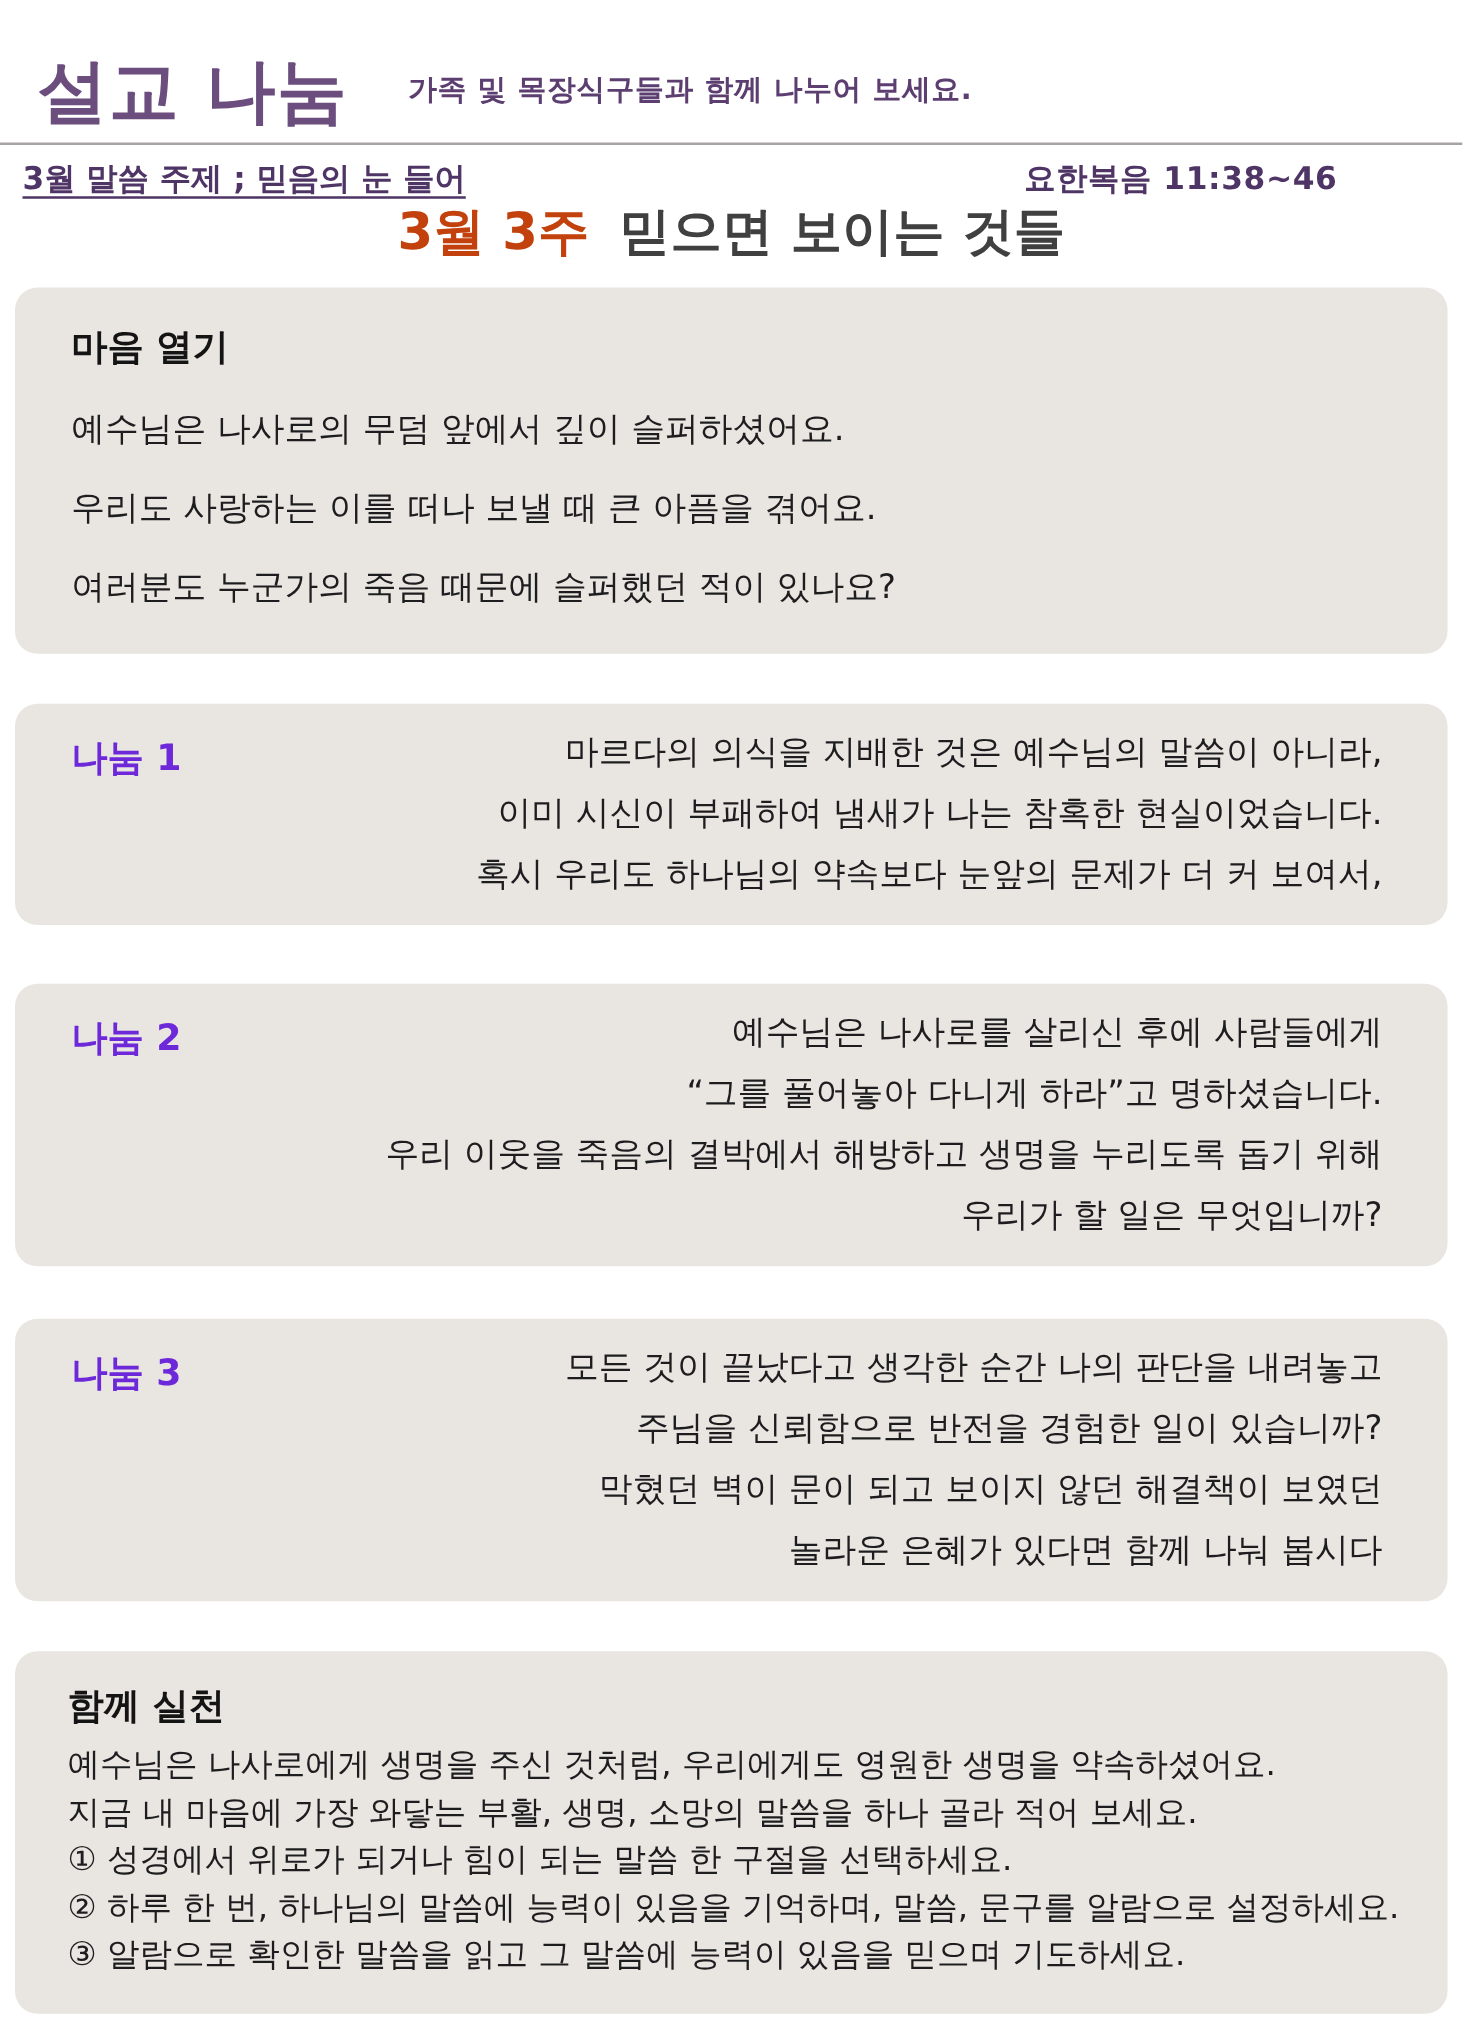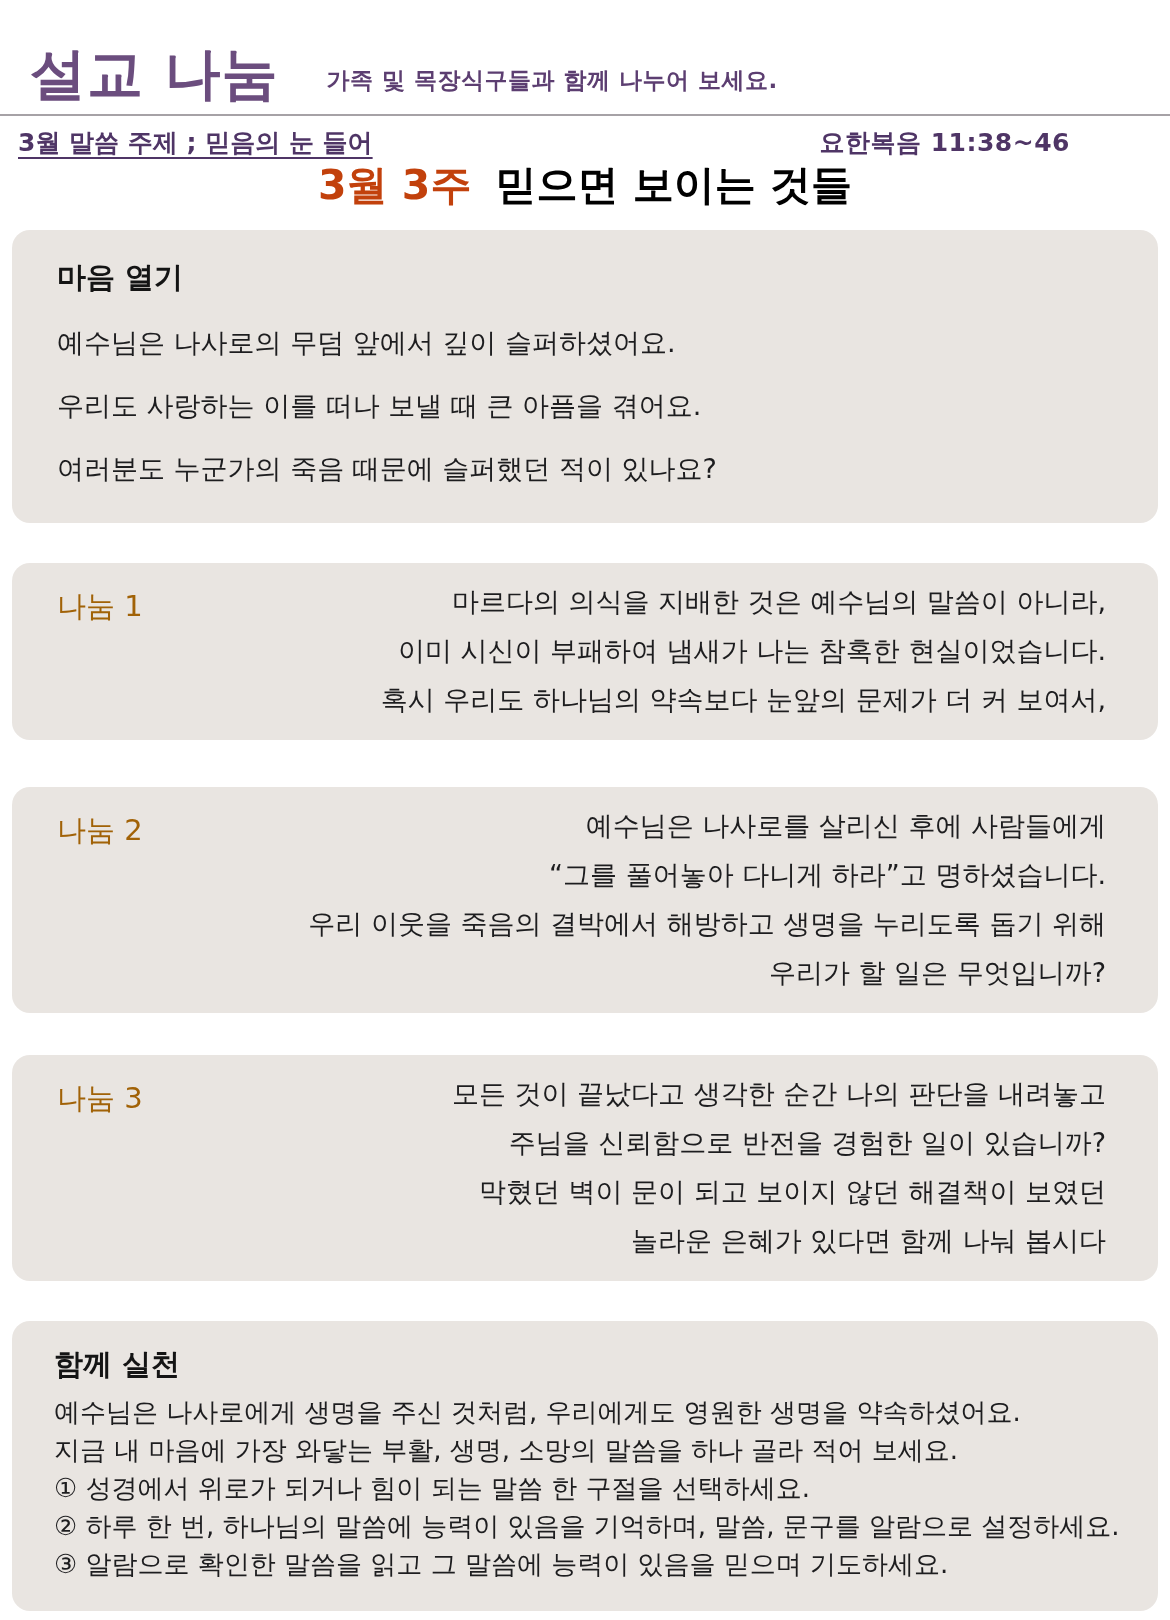--- a/index.html
+++ b/index.html
@@ -6,21 +6,21 @@
   body {
     width:1170px; height:1620px;
     background:#ffffff;
     font-family:"DejaVu Sans","Liberation Sans",sans-serif;
     color:#1d1d1f;
     overflow:hidden;
   }
   .page { padding-top:46px; }
 
   
-  .masthead { display:flex; align-items:flex-end; padding:0 30px 6px 30px; }
+  .masthead { display:flex; align-items:center; padding:0 30px 6px 30px; }
   .masthead-title {
     font-size:56px; font-weight:800; line-height:1;
     color:#6b4d7e; letter-spacing:1px;
   }
   .masthead-sub {
     font-size:23px; font-weight:700; color:#5c3e71;
     margin-left:48px; padding-bottom:6px; letter-spacing:0.5px;
   }
   .rule { border:none; border-top:2px solid #a6a2a6; margin:6px 0 10px 0; }
 
@@ -28,37 +28,37 @@
   .meta { display:flex; justify-content:space-between; align-items:flex-start; padding:0 0 0 18px; }
   .meta-theme {
     font-size:25px; font-weight:700; color:#4f3566;
     text-decoration:underline; text-underline-offset:6px; text-decoration-thickness:2px;
   }
   .meta-ref { font-size:25px; font-weight:700; color:#4f3566; padding-right:100px; letter-spacing:0.5px; }
 
   
   .week { text-align:center; font-size:41px; font-weight:800; margin-top:4px; line-height:1.1; }
   .week-label { color:#c2410c; margin-right:24px; }
-  .week-title { color:#000000;text-align:center; }
+  .week-title { color:#404040;text-align:center; }
 
   
   .card {
     background:#e9e5e1; border-radius:18px;
     margin-left:12px; margin-right:12px; box-sizing:border-box;
   }
   .card-heading { font-size:29px; font-weight:800; color:#141414; }
 
   .card-open { margin-top:22px; padding:28px 45px 36px 45px; }
   .card-open .body-line { font-size:27px; margin-top:27px; white-space:nowrap; }
 
   .card-share { display:flex; padding:14px 52px 16px 45px; }
   .card-share.m1 { margin-top:40px; }
   .card-share.m2 { margin-top:47px; }
   .card-share.m3 { margin-top:42px; }
-  .share-label { flex:none; width:170px; font-size:29px; font-weight:400; color:#a16207; padding-top:10px; }
+  .share-label { flex:none; width:170px; font-size:29px; font-weight:700; color:#6d28d9; padding-top:10px; }
   .share-lines { flex:1; text-align:right; }
   .share-line { font-size:27px; line-height:49px; white-space:nowrap; }
 
   .card-practice { margin-top:40px; padding:24px 40px 28px 42px; }
   .card-practice .card-heading { margin-bottom:8px; }
   .card-practice .body-line { font-size:26px; line-height:38px; white-space:nowrap; }
 </style>
 </head>
 <body>
 

